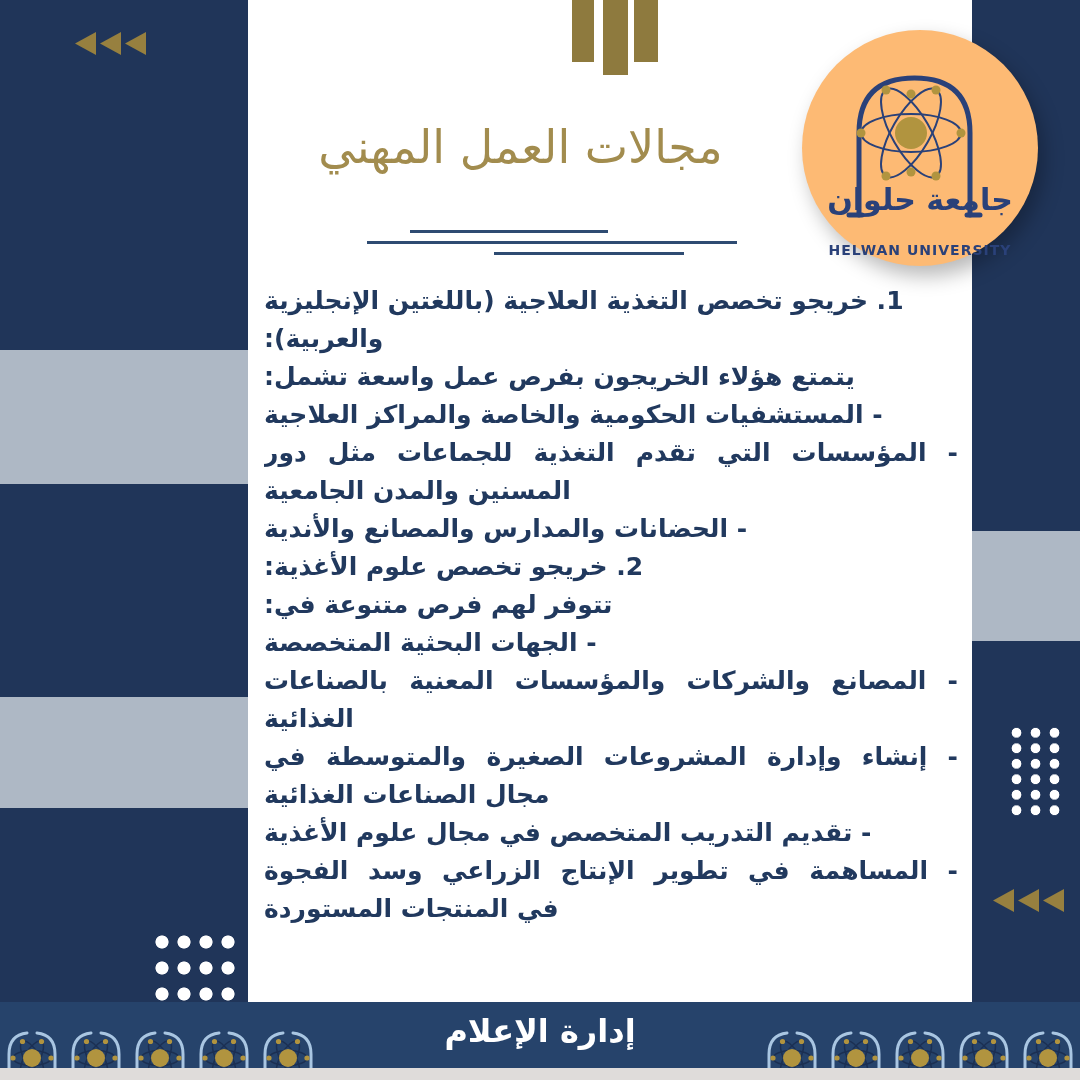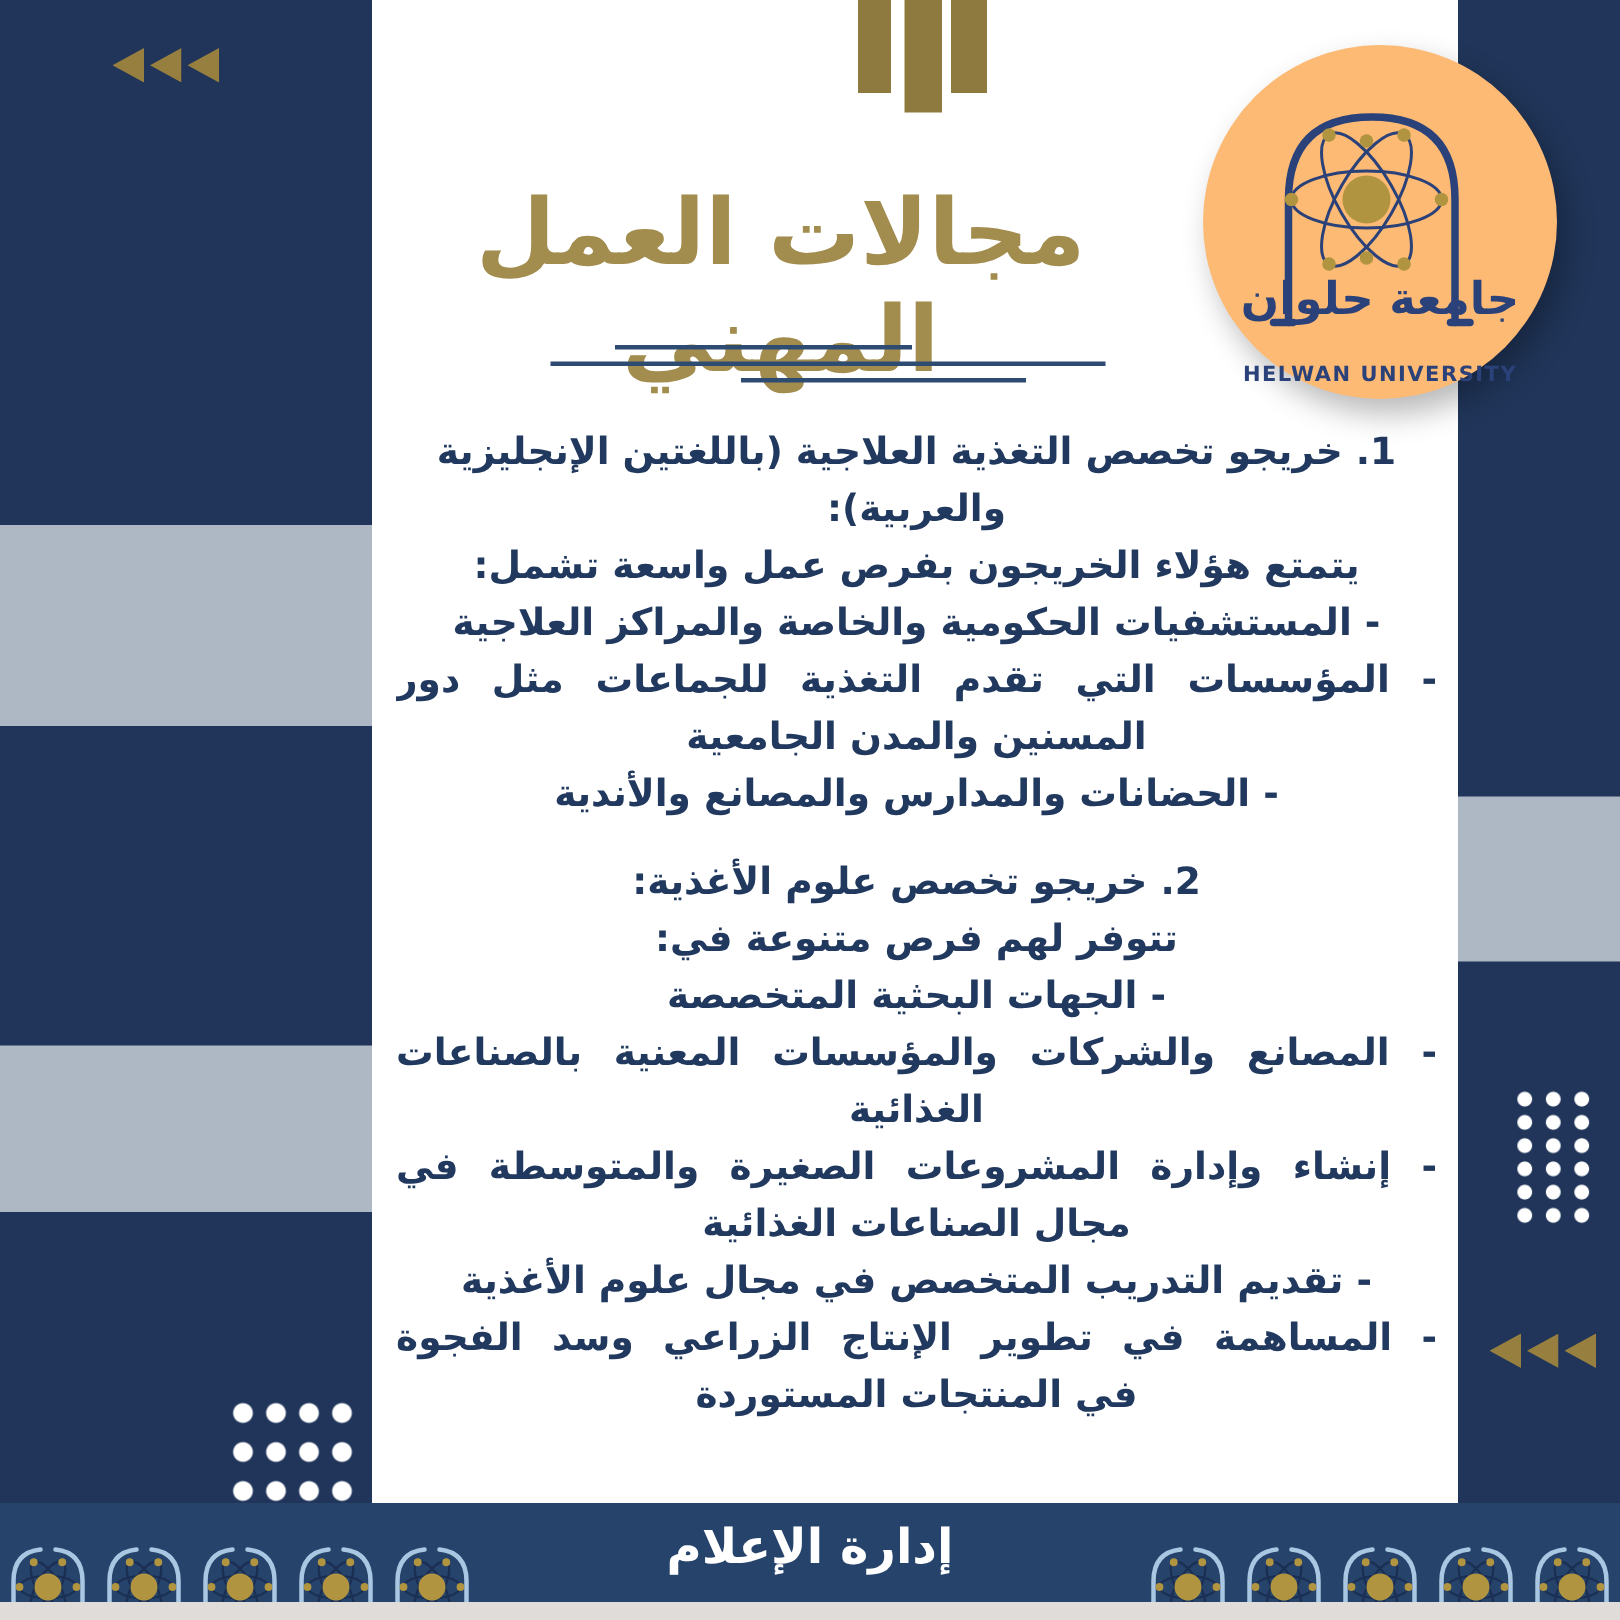--- a/index.html
+++ b/index.html
@@ -38,34 +38,34 @@
   }
   .dots-right{
     left:1007px;top:725px;width:57px;height:93px;
     background-image:radial-gradient(circle,#ffffff 4.6px,transparent 5.2px);
     background-size:19px 15.5px;
   }
   
   .title{
     position:absolute;left:248px;top:120px;width:545px;
     text-align:center;direction:rtl;
-    font-size:61px;font-weight:bold;color:var(--gold-title);
+    font-size:46px;font-weight:normal;color:var(--gold-title);
   }
   .title-underline{position:absolute;height:3px;background:var(--line);}
   .u1{left:410px;top:230px;width:198px;}
   .u2{left:367px;top:241px;width:370px;}
   .u3{left:494px;top:252px;width:190px;}
   
   .body-text{
     position:absolute;left:264px;top:282px;width:694px;
     direction:rtl;color:var(--text);font-weight:bold;font-size:25px;
   }
-  .line{line-height:38px;height:38px;text-align:center;overflow:hidden;white-space:nowrap;}
+  .line{line-height:38px;height:38px;text-align:left;overflow:hidden;white-space:nowrap;}
   .line.justify{text-align:justify;text-align-last:justify;white-space:normal;}
-  .line.section-start{margin-top:21px;}
+  .line.section-start{}
   
   .logo-circle{
     position:absolute;left:802px;top:30px;width:236px;height:236px;border-radius:50%;
     background:#fdba74;box-shadow:6px 10px 20px rgba(0,0,0,0.28);z-index:5;
   }
   .logo-svg{position:absolute;left:0;top:0;}
   .logo-arabic{
     position:absolute;left:0;top:152px;width:100%;text-align:center;
     color:var(--logo-navy);font-size:30px;font-weight:bold;direction:rtl;line-height:36px;
   }

